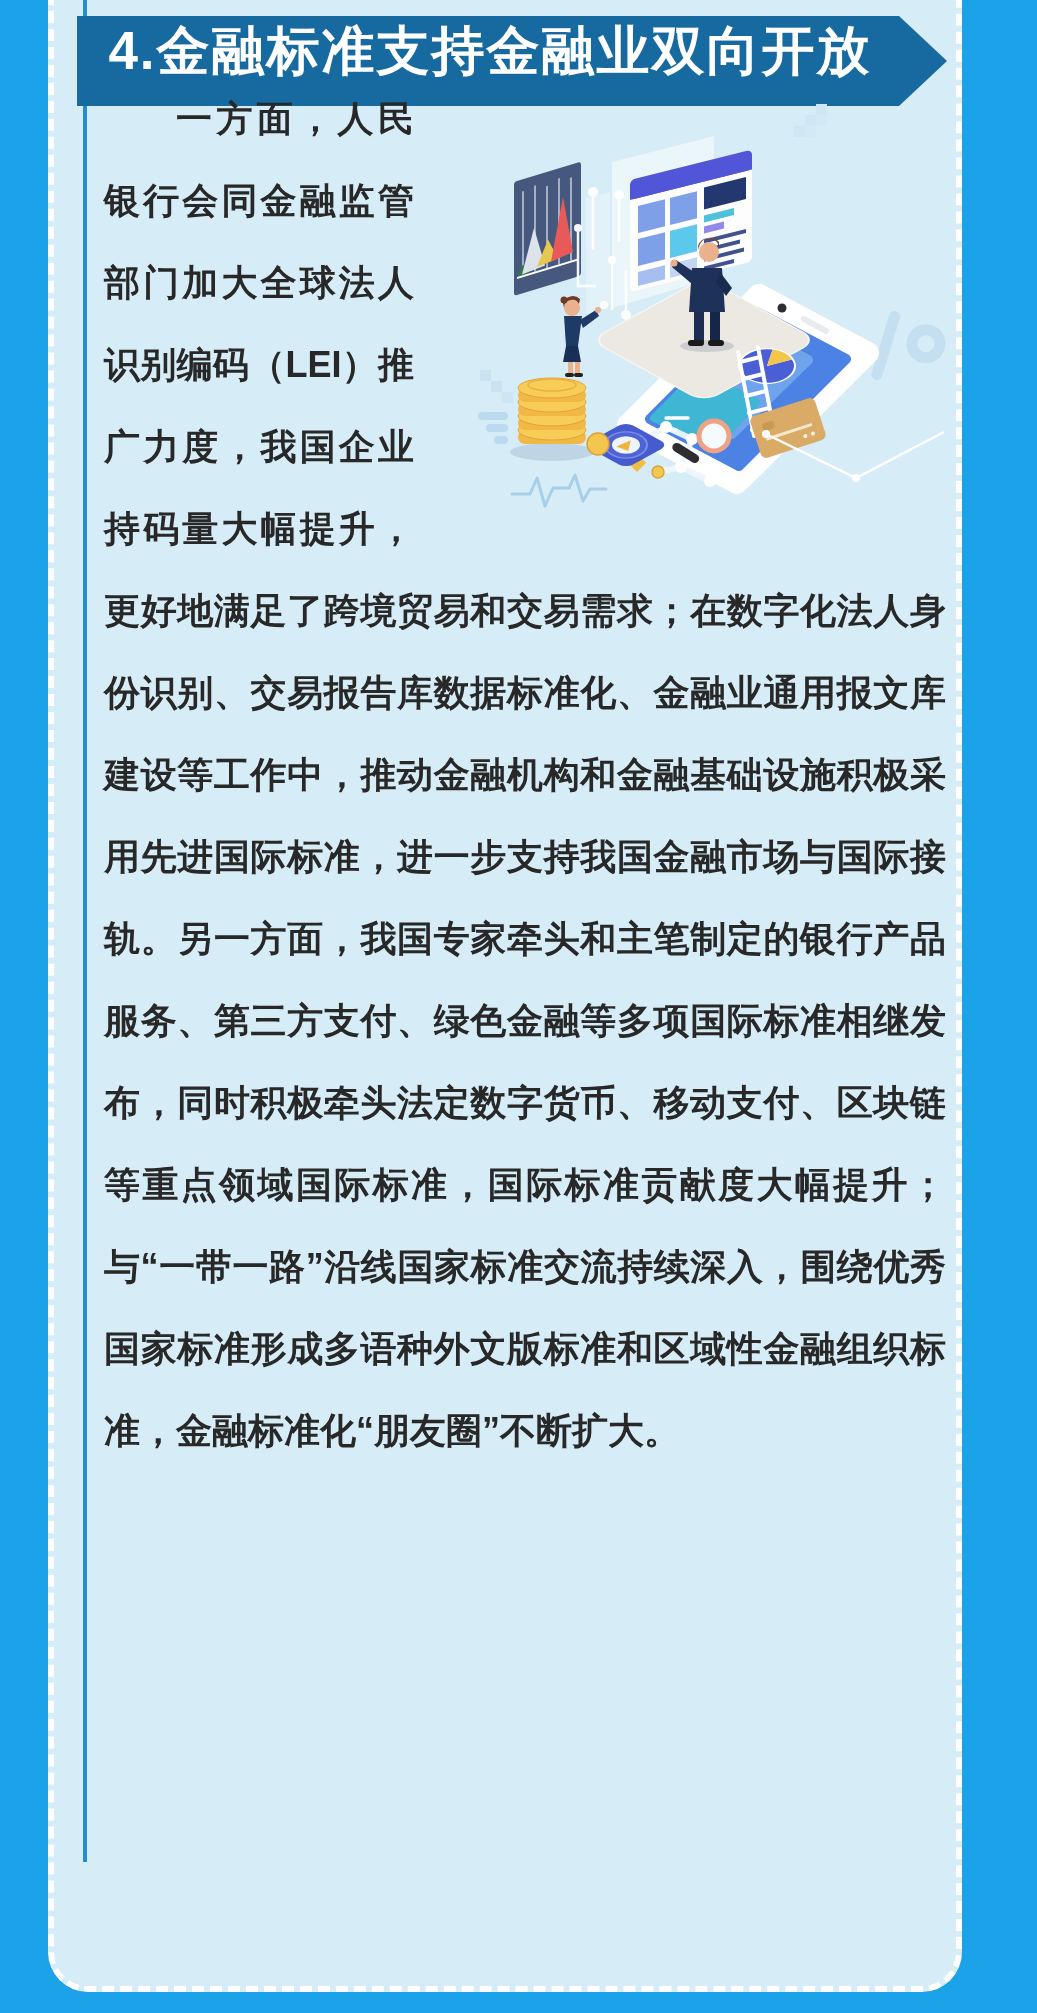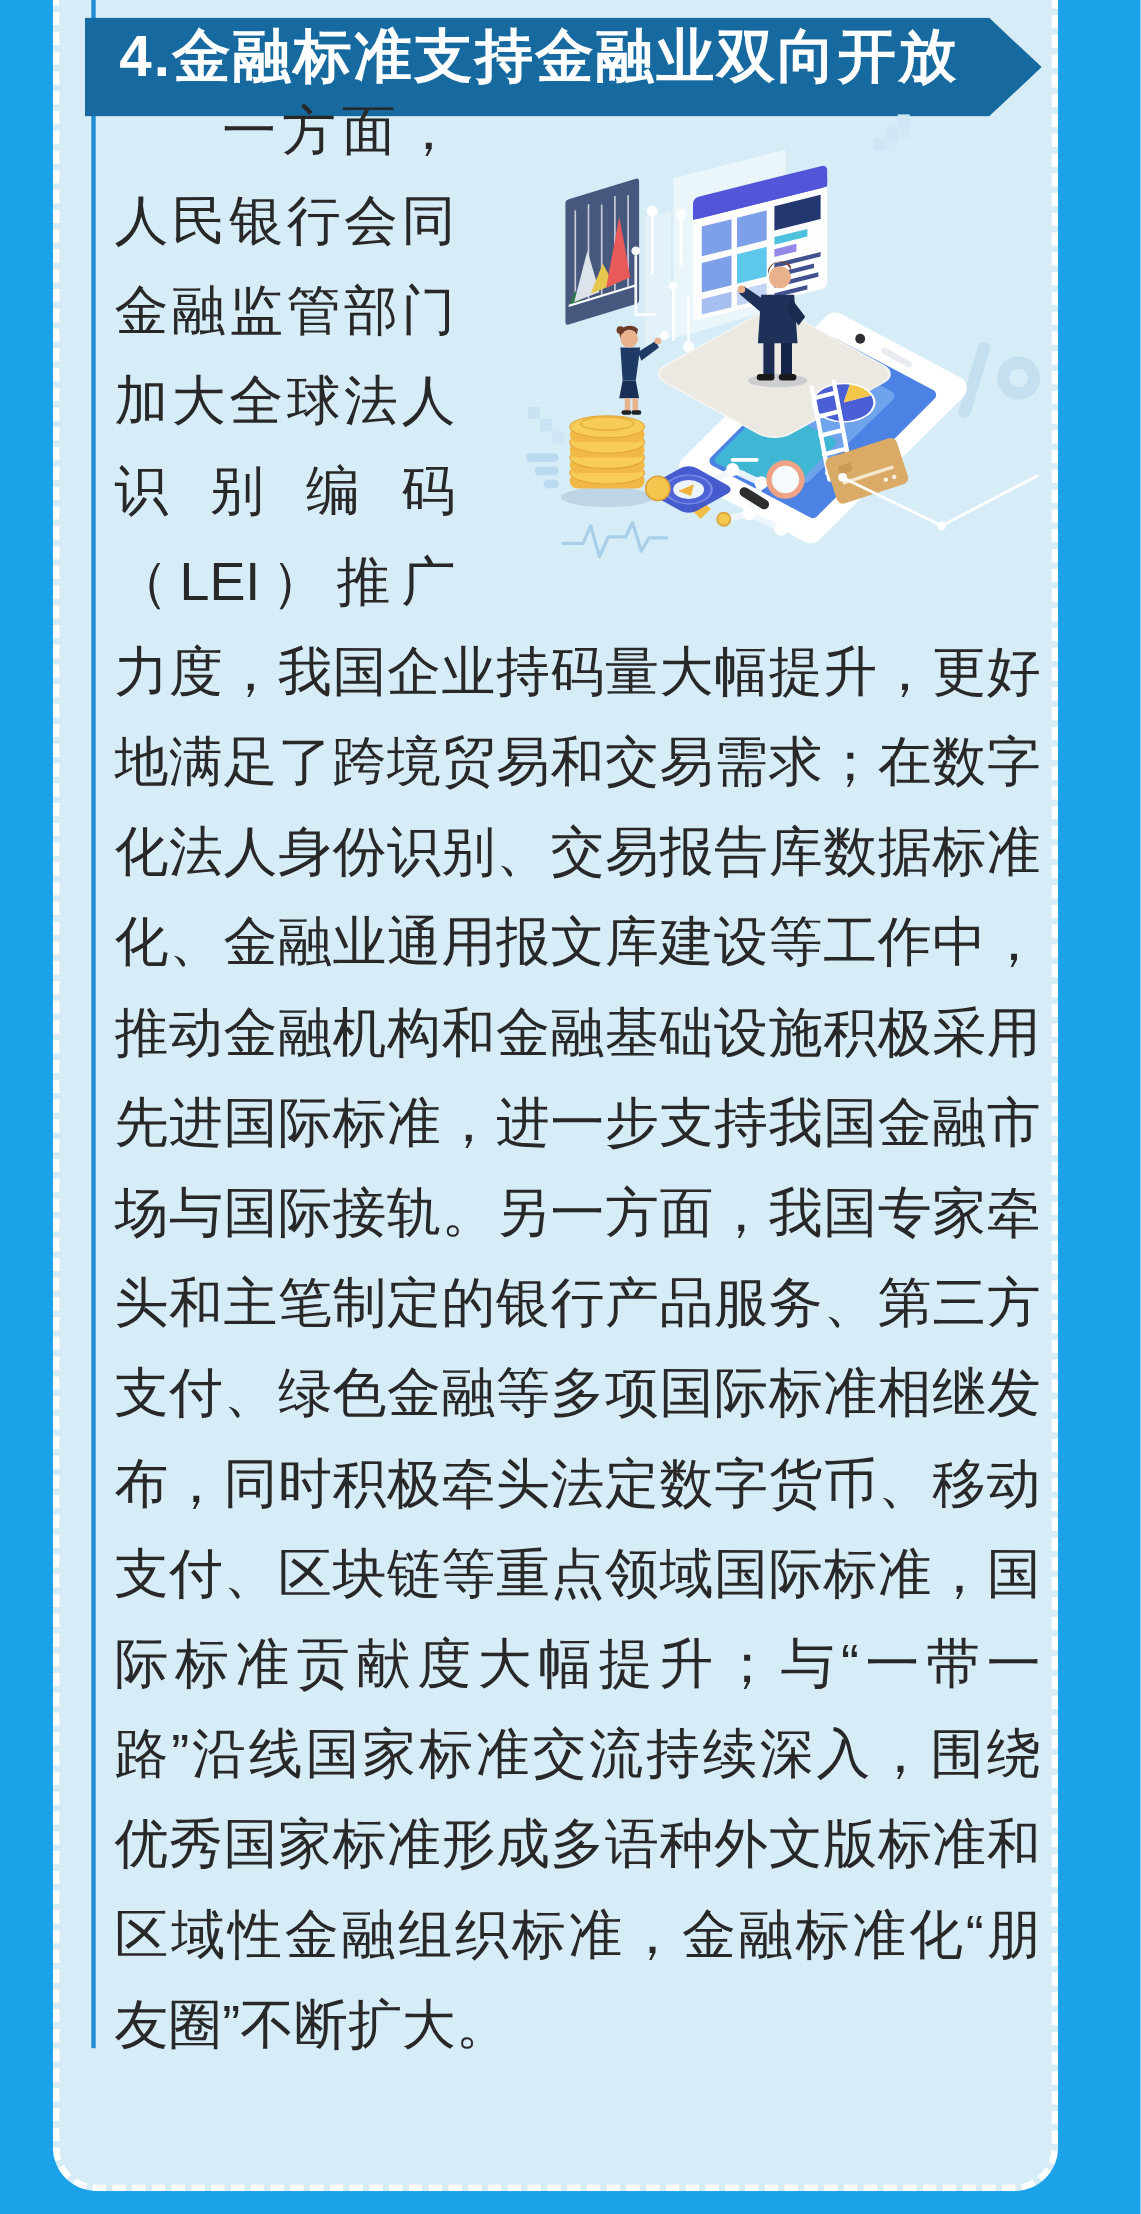--- a/index.html
+++ b/index.html
@@ -48,24 +48,24 @@
     left:104px;top:78px;
     width:842px;
   }
   .illu{
     float:right;
     width:520px;height:460px;
     margin:22px 0 10px 12px;
   }
   .article{
     margin:0;
-    font-size:49px;
+    font-size:36px;
     line-height:82px;
     color:#282828;
-    font-weight:400;
+    font-weight:700;
     text-align:justify;
     text-indent:2em;
     letter-spacing:0;
   }
 </style>
 </head>
 <body>
 
 <div class="page">
 

